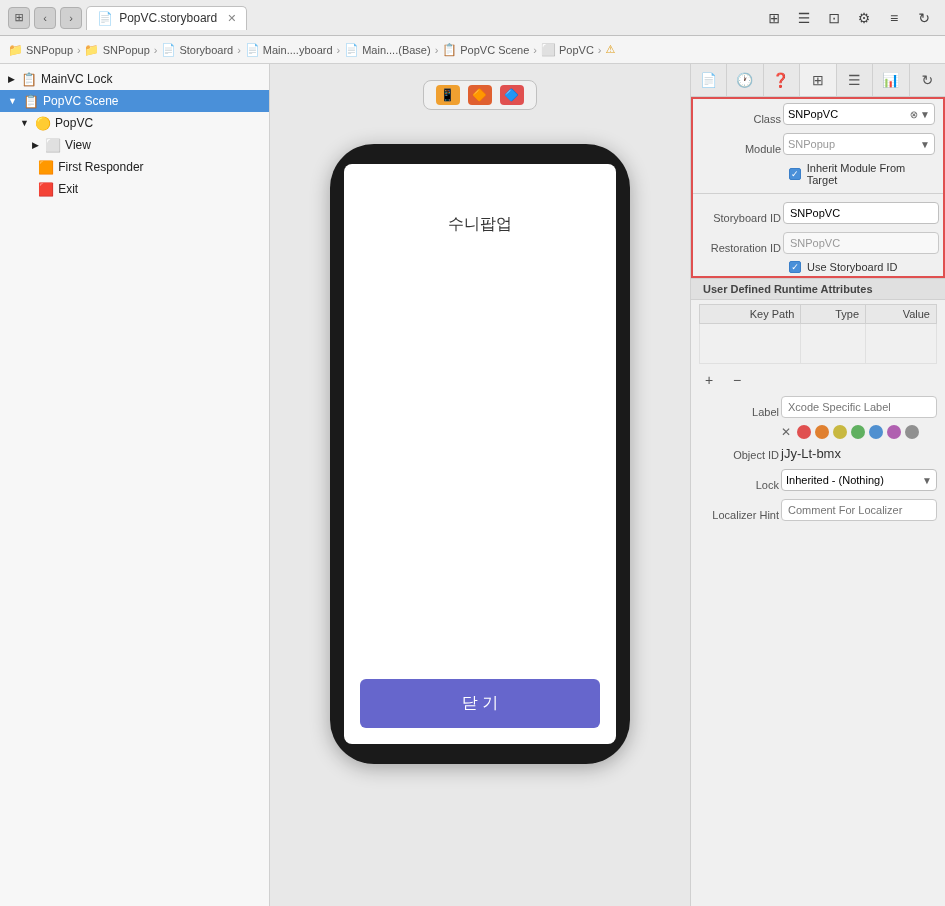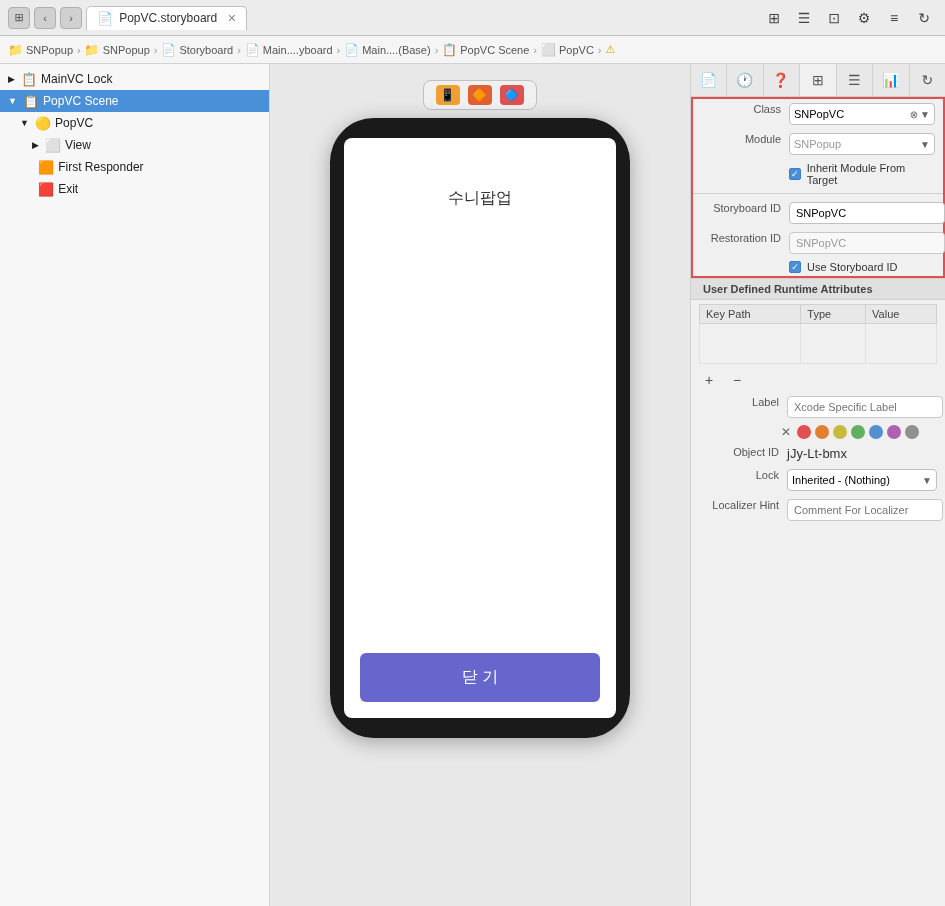--- a/index.html
+++ b/index.html
@@ -34,52 +34,52 @@
     .chevron { font-size: 9px; margin-right: 2px; }
 
     
     .canvas-area { flex: 1; background: #e8e8e8; overflow: auto; position: relative; display: flex; align-items: flex-start; justify-content: center; padding: 20px; }
     
     
     .device-toolbar { position: absolute; top: 16px; left: 50%; transform: translateX(-50%); display: flex; align-items: center; gap: 8px; background: #f0f0f0; border: 1px solid #c0c0c0; border-radius: 8px; padding: 4px 12px; }
     .device-btn { width: 20px; height: 20px; border-radius: 50%; display: flex; align-items: center; justify-content: center; font-size: 13px; cursor: pointer; }
 
     
-    .phone-container { margin-top: 34px; display: flex; align-items: center; justify-content: center; width: 100%; }
+    .phone-container { margin-top: 60px; display: flex; align-items: center; justify-content: center; width: 100%; }
     .phone { width: 300px; height: 620px; background: #1a1a1a; border-radius: 44px; padding: 20px 14px; display: flex; flex-direction: column; position: relative; box-shadow: 0 4px 20px rgba(0,0,0,0.3); }
     .phone-screen { flex: 1; background: white; border-radius: 8px; display: flex; flex-direction: column; overflow: hidden; position: relative; }
     .popup-content { flex: 1; display: flex; flex-direction: column; align-items: center; justify-content: space-between; padding: 20px 16px 16px; }
     .popup-text { font-size: 16px; color: #333; text-align: center; margin-top: 30px; }
     .close-btn-phone { width: 100%; background: #6666cc; color: white; border: none; border-radius: 6px; padding: 14px; font-size: 16px; cursor: pointer; margin-top: auto; }
 
     
     .right-panel { width: 255px; min-width: 255px; background: #f0f0f0; border-left: 1px solid #d0d0d0; overflow-y: auto; }
     .right-panel-header { display: flex; align-items: center; border-bottom: 1px solid #d0d0d0; background: #e8e8e8; }
     .panel-tab { flex: 1; height: 32px; display: flex; align-items: center; justify-content: center; cursor: pointer; border-right: 1px solid #d0d0d0; font-size: 14px; color: #555; }
     .panel-tab:last-child { border-right: none; }
     .panel-tab.active { background: #f0f0f0; }
 
     
     .highlight-box { border: 2px solid #e05050; margin: 0; }
 
     .section-title { font-size: 12px; font-weight: 600; color: #333; padding: 6px 12px 4px; background: #f0f0f0; border-bottom: 1px solid #d8d8d8; }
-    .form-row { display: flex; align-items: flex-start; padding: 4px 8px; gap: 8px; }
+    .form-row { display: flex; align-items: flex-end; padding: 4px 8px; gap: 2px; }
     .form-label { color: #555; font-size: 11px; text-align: right; min-width: 80px; flex-shrink: 0; }
     .form-input { flex: 1; height: 22px; border: 1px solid #c0c0c0; border-radius: 4px; padding: 0 6px; font-size: 11px; background: white; }
     .form-input-readonly { flex: 1; height: 22px; border: 1px solid #c8c8c8; border-radius: 4px; padding: 0 6px; font-size: 11px; background: #f8f8f8; color: #999; }
     .form-select { flex: 1; height: 22px; border: 1px solid #c0c0c0; border-radius: 4px; padding: 0 4px; font-size: 11px; background: white; display: flex; align-items: center; justify-content: space-between; cursor: pointer; }
     .checkbox-row { display: flex; align-items: center; padding: 3px 8px 3px 96px; gap: 6px; font-size: 11px; color: #333; }
     .checkbox { width: 12px; height: 12px; background: #4a90d9; border: 1px solid #3a7fc9; border-radius: 2px; display: flex; align-items: center; justify-content: center; color: white; font-size: 9px; }
 
     .separator { height: 1px; background: #d0d0d0; margin: 4px 0; }
     .section-gray-header { background: #e0e0e0; padding: 4px 12px; font-size: 11px; font-weight: 600; color: #444; border-top: 1px solid #d0d0d0; border-bottom: 1px solid #d0d0d0; }
 
     
     .attr-table { width: 100%; border-collapse: collapse; font-size: 11px; }
-    .attr-table th { background: #e8e8e8; border: 1px solid #d0d0d0; padding: 3px 6px; font-weight: 500; color: #444; text-align: left; }
+    .attr-table th { background: #e8e8e8; border: 1px solid #d0d0d0; padding: 3px 6px; font-weight: 500; color: #444; text-align: right; }
     .attr-table td { border: 1px solid #e0e0e0; padding: 3px 6px; color: #333; }
     .attr-table-container { padding: 4px 8px; }
     .attr-table-footer { display: flex; align-items: center; padding: 2px 8px; gap: 8px; }
     .add-remove-btn { color: #555; font-size: 14px; cursor: pointer; width: 20px; height: 20px; display: flex; align-items: center; justify-content: center; }
     .color-dots { display: flex; align-items: center; gap: 4px; padding: 3px 8px 3px 90px; }
     .color-dot { width: 14px; height: 14px; border-radius: 50%; cursor: pointer; }
     .color-x { font-size: 12px; color: #666; cursor: pointer; margin-right: 2px; }
 
     .lock-select { flex: 1; height: 22px; border: 1px solid #c0c0c0; border-radius: 4px; padding: 0 4px; font-size: 11px; background: white; display: flex; align-items: center; justify-content: space-between; cursor: pointer; }
 

